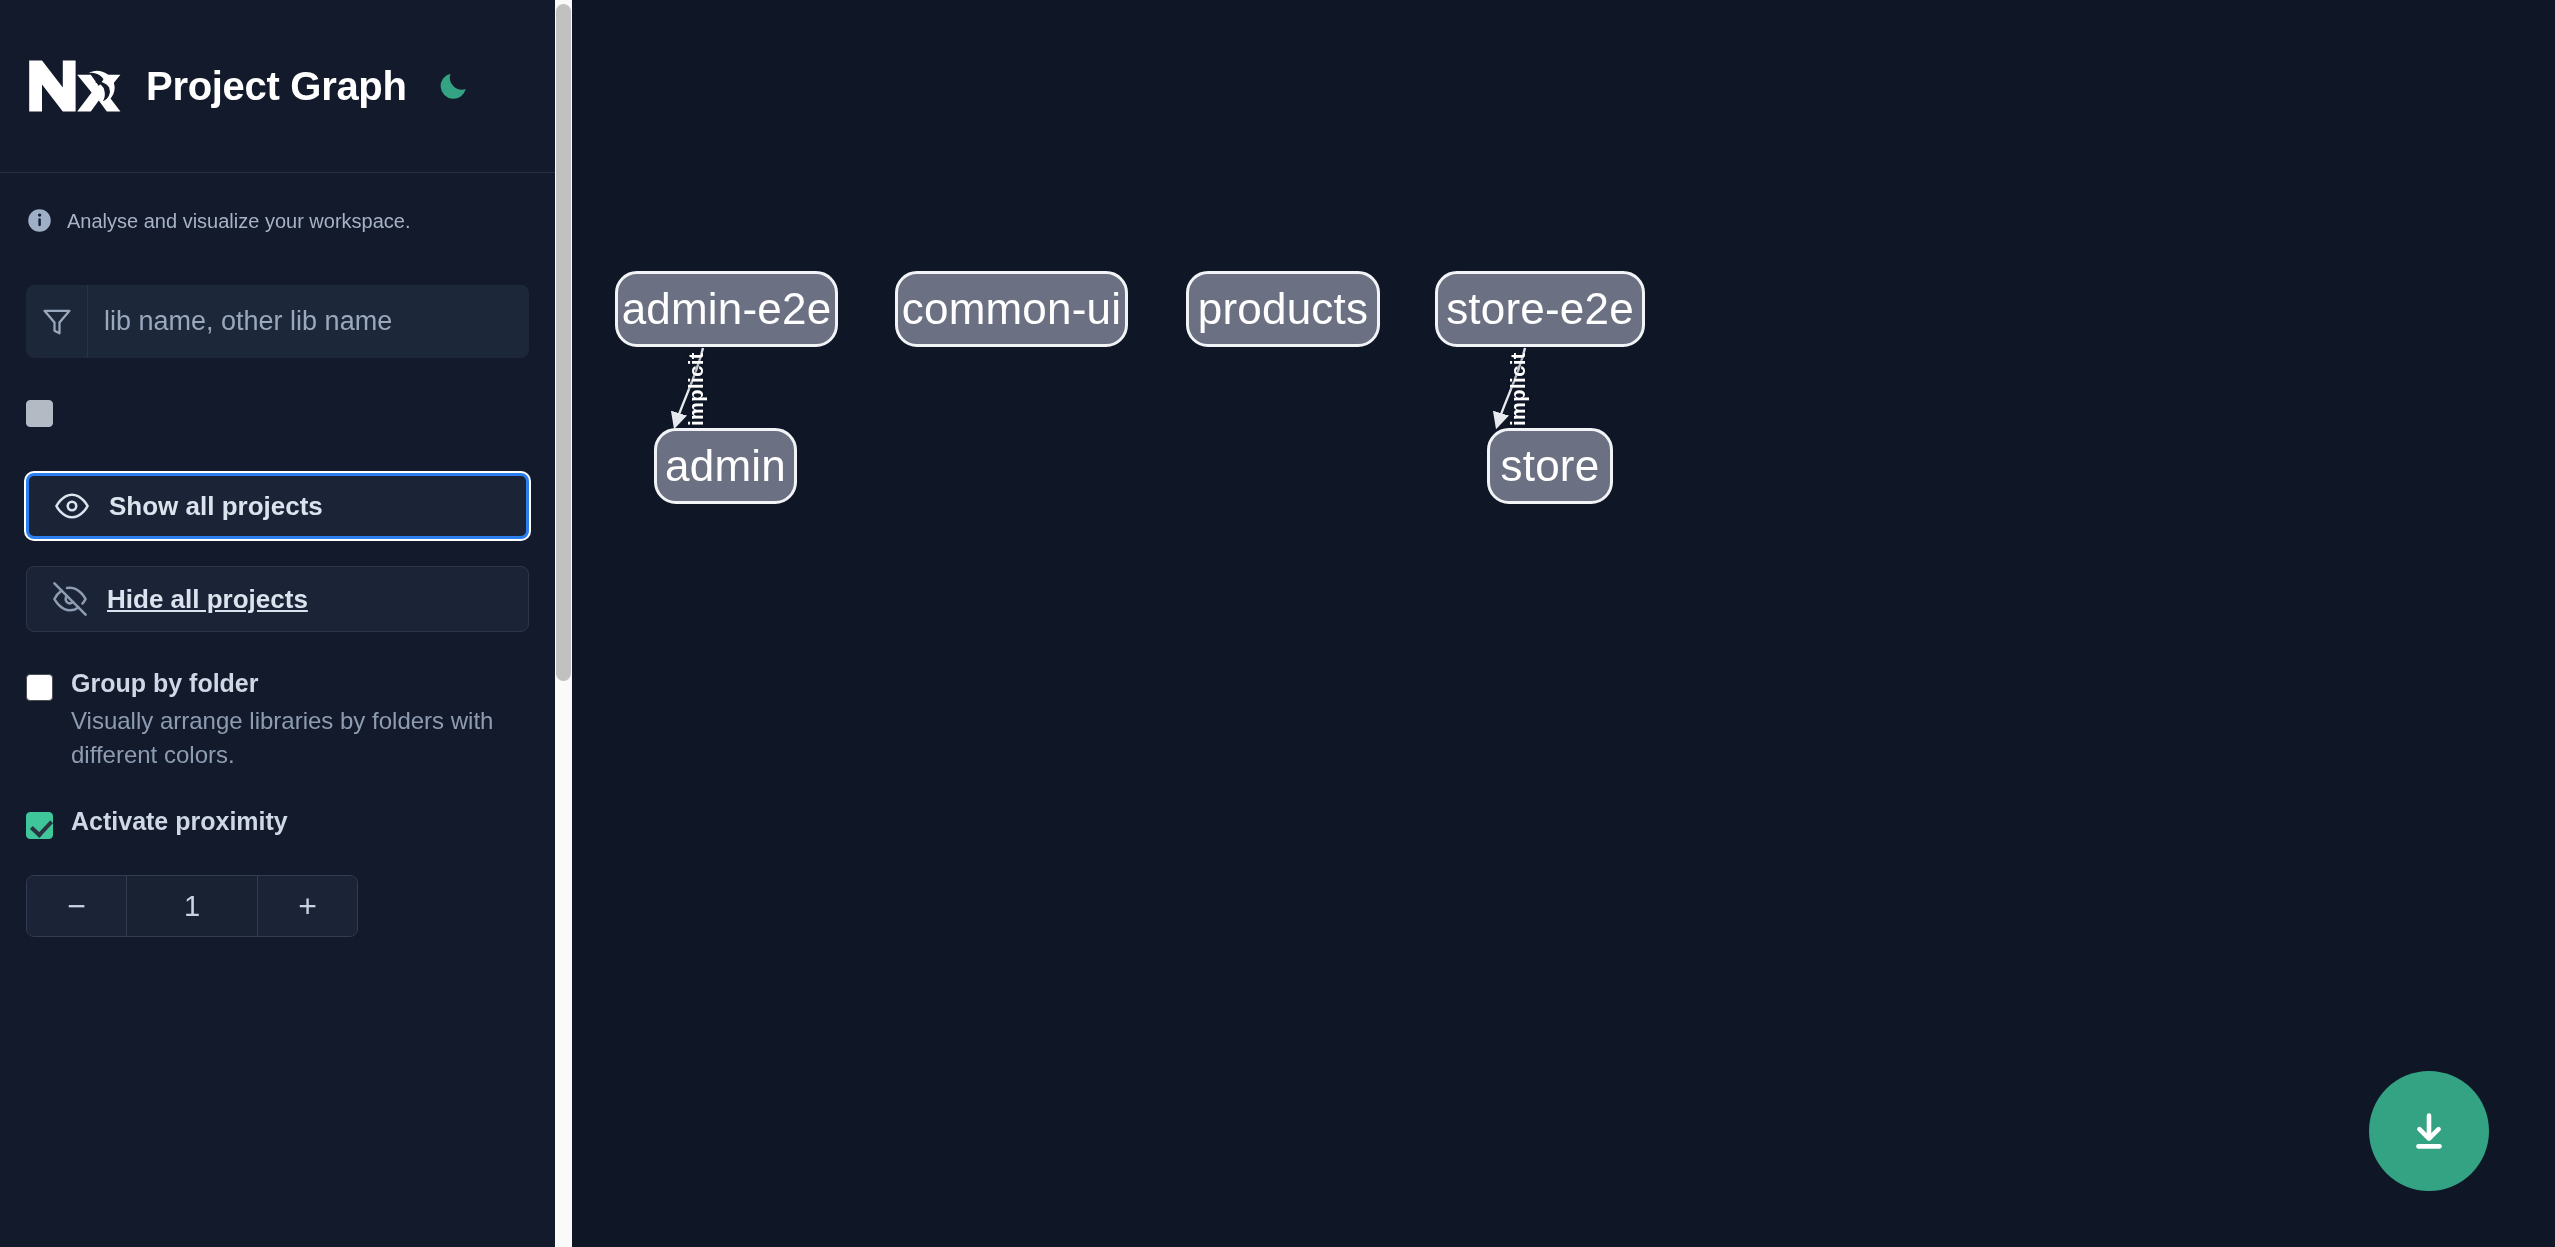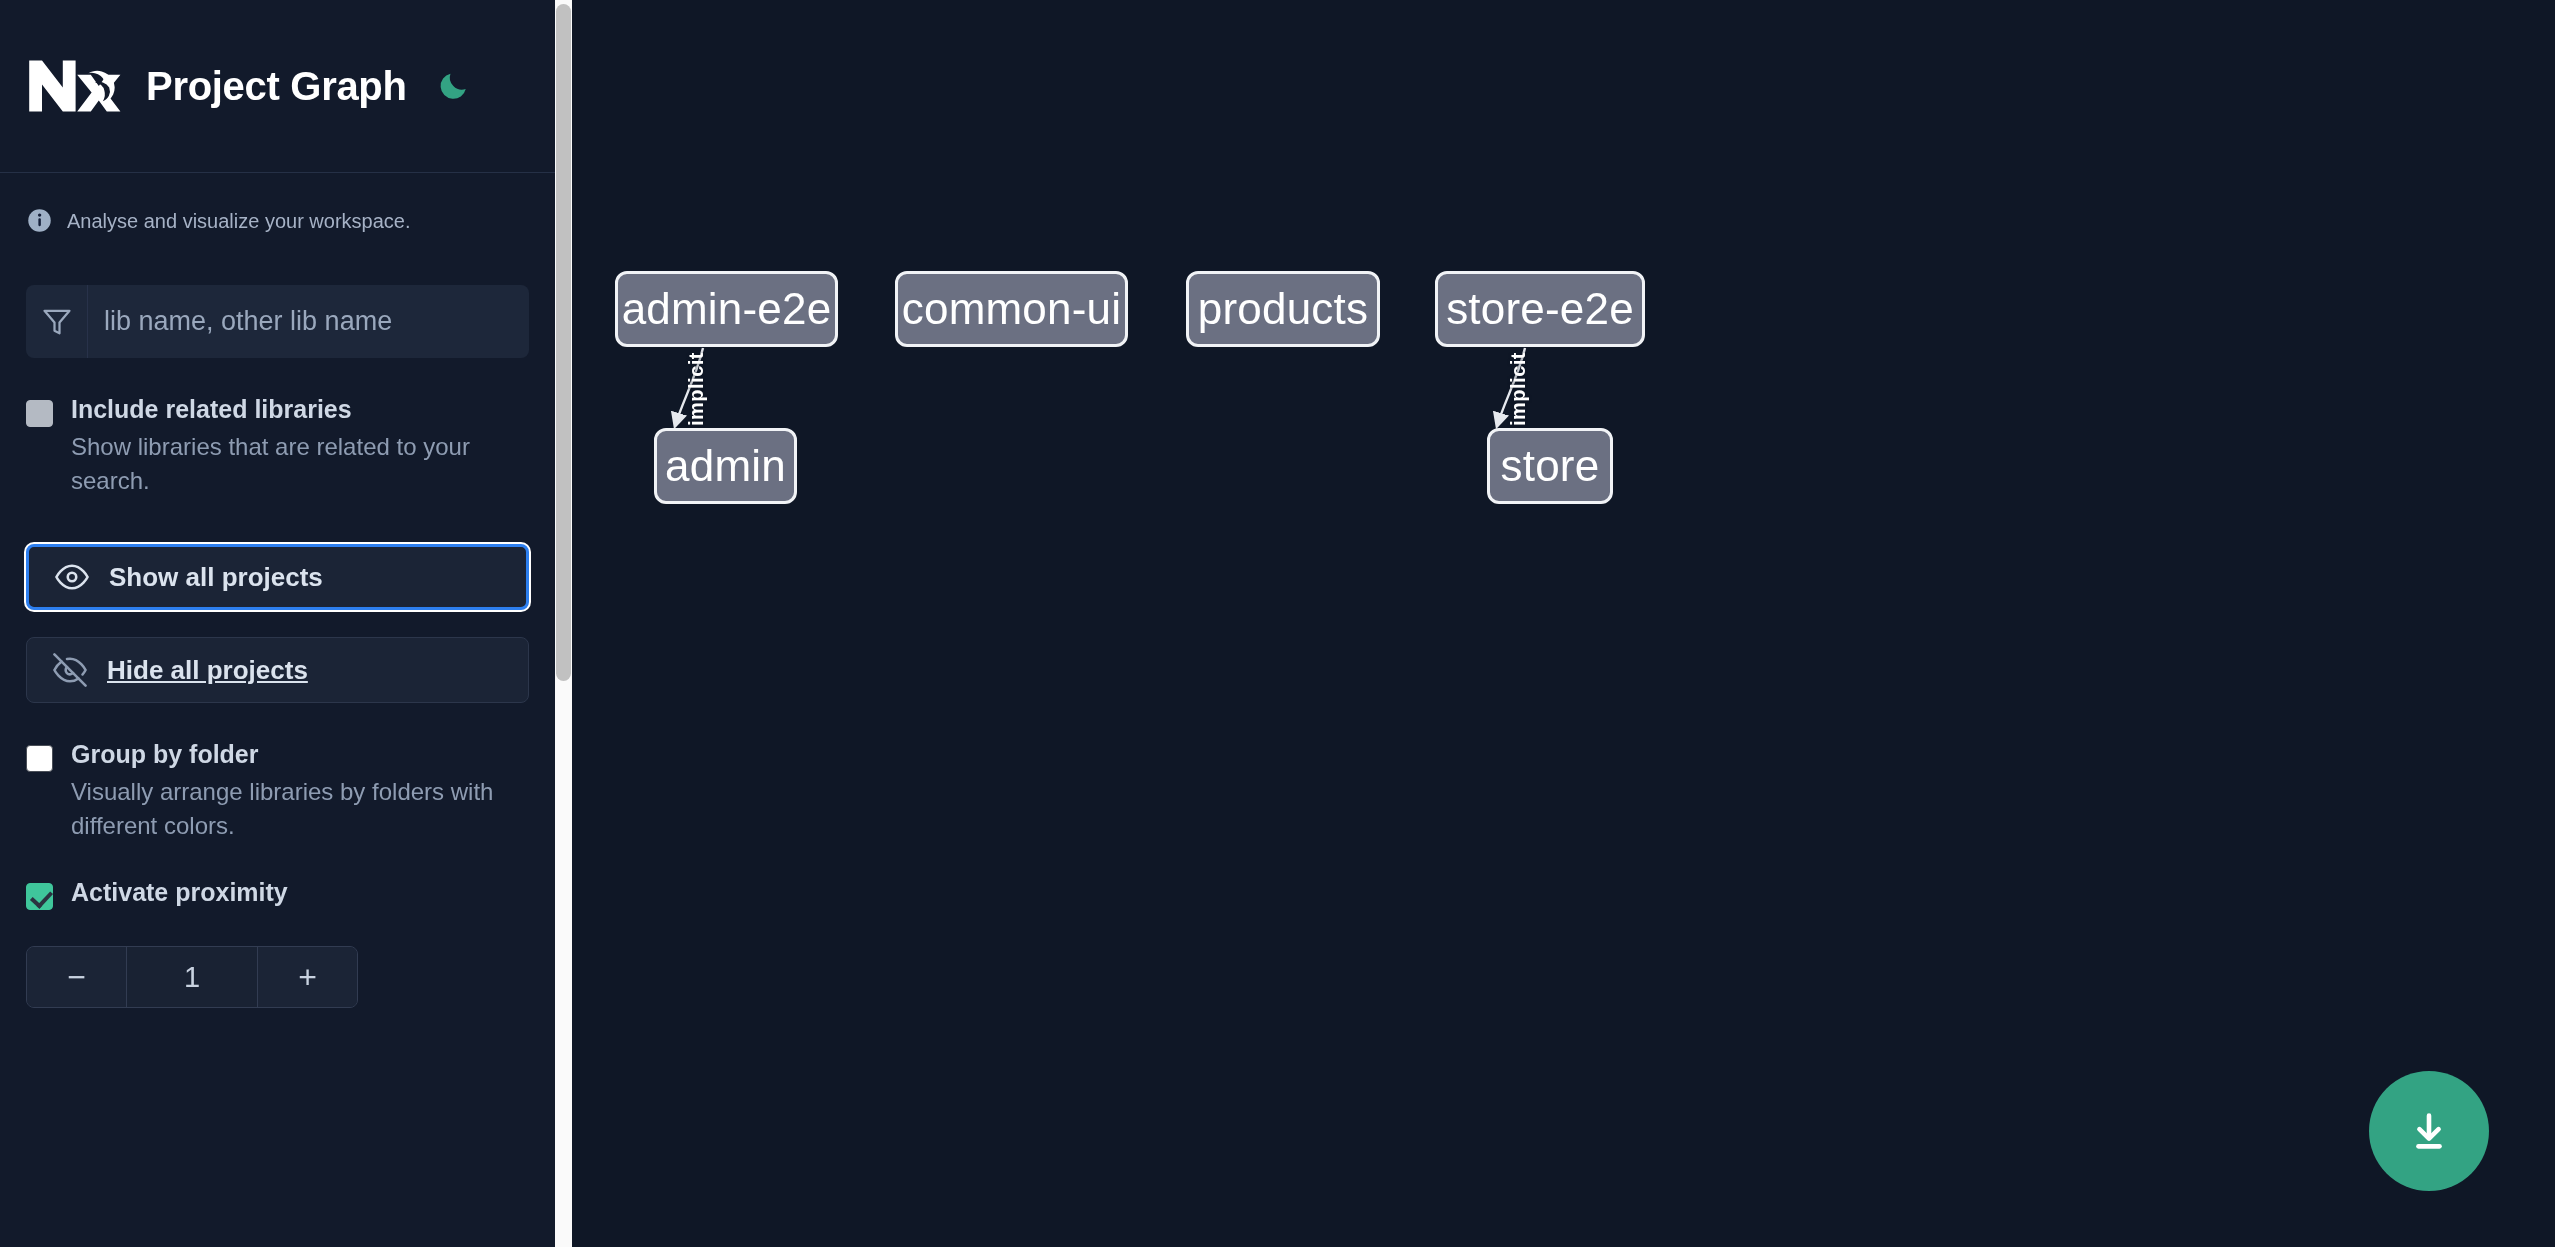--- a/index.html
+++ b/index.html
@@ -252,21 +252,21 @@
     width: 2000px; height: 1247px;
   }
 
   .node {
     position: absolute;
     display: flex;
     align-items: center;
     justify-content: center;
     background: #6b7082;
     border: 3px solid #f1f3f6;
-    border-radius: 12px;
+    border-radius: 22px;
     color: #ffffff;
     font-size: 44px;
     letter-spacing: 0.2px;
     cursor: pointer;
     white-space: nowrap;
   }
 
   .fab {
     position: absolute;
     right: 66px;
@@ -321,24 +321,20 @@
       <div class="filter-icon-box">
         <svg width="30" height="30" viewBox="0 0 24 24" fill="none" stroke="#9aa8bd" stroke-width="1.8" stroke-linecap="round" stroke-linejoin="round" xmlns="http://www.w3.org/2000/svg">
           <polygon points="22 3 2 3 10 12.46 10 19 14 21 14 12.46 22 3"></polygon>
         </svg>
       </div>
       <input class="filter-input" type="text" placeholder="lib name, other lib name" style="">
     </div>
 
     <div class="check-row">
       <span class="cbox grey"></span>
-      <span class="check-texts">
-        <span class="check-title">Include related libraries</span>
-        <span class="check-desc">Show libraries that are related to your search.</span>
-      </span>
     </div>
 
     <div class="btn btn-show">
       <span>
         <svg class="bicon" viewBox="0 0 24 24" fill="none" stroke="#dbe3ee" stroke-width="1.8" stroke-linecap="round" stroke-linejoin="round" xmlns="http://www.w3.org/2000/svg">
           <path d="M1 12s4-8 11-8 11 8 11 8-4 8-11 8S1 12 1 12z"></path>
           <circle cx="12" cy="12" r="3"></circle>
         </svg>
       </span>
       <span>Show all projects</span>

